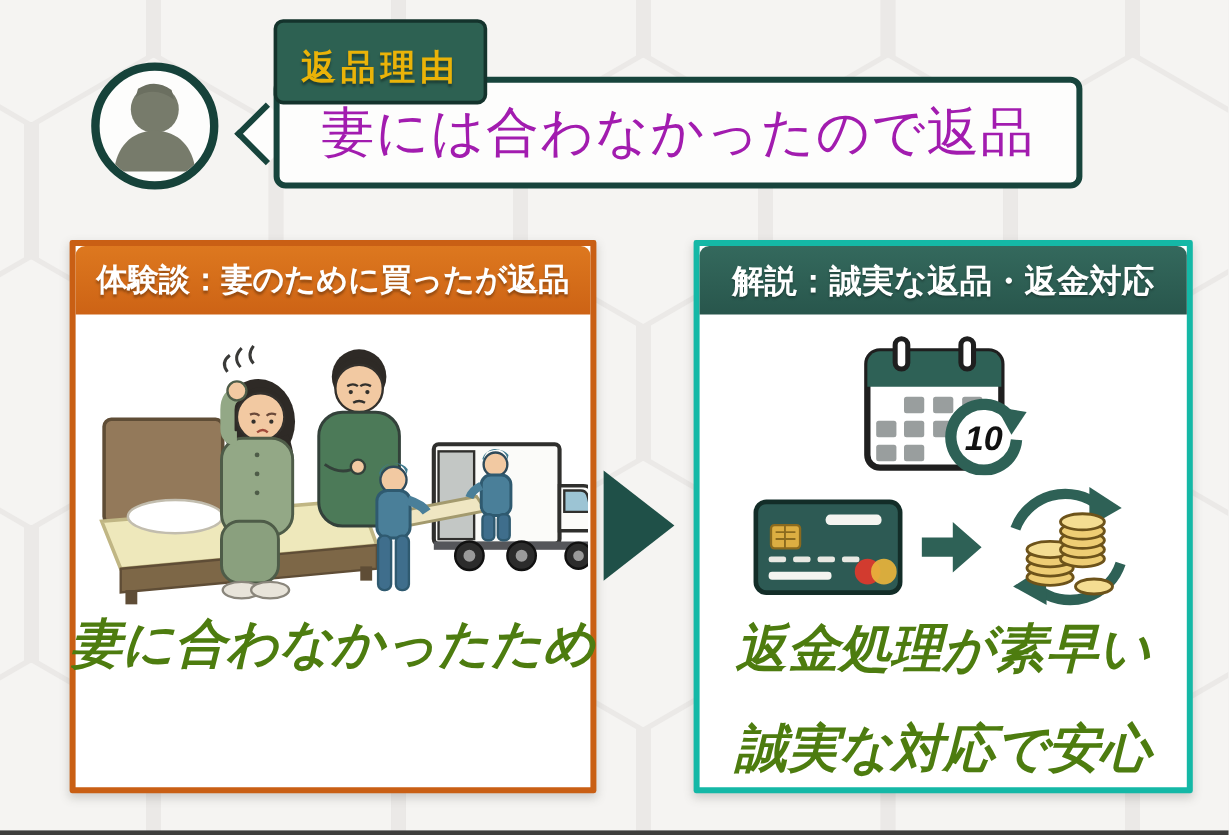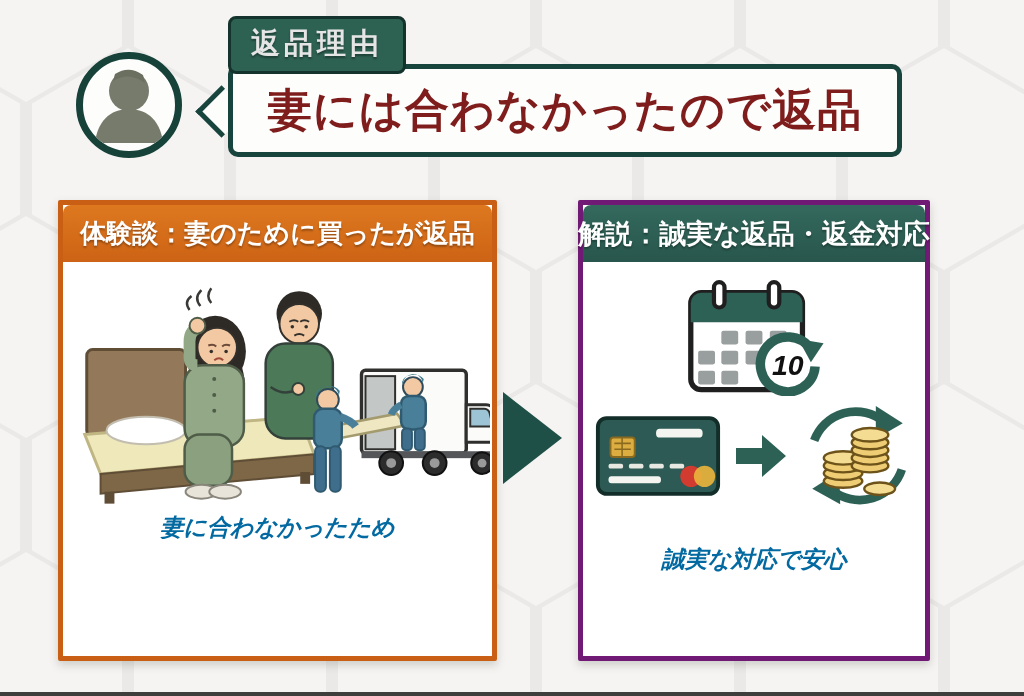--- a/index.html
+++ b/index.html
@@ -4,41 +4,41 @@
 <style>
   html,body{margin:0;padding:0;}
   body{font-family:"Liberation Sans","DejaVu Sans",sans-serif;}
   .stage{position:relative;width:1024px;height:696px;overflow:hidden;background:#ebe9e7;}
   .hexlayer{position:absolute;inset:0;}
   .hex{position:absolute;background:#f5f4f2;clip-path:polygon(50% 0,100% 25%,100% 75%,50% 100%,0 75%,0 25%);filter:drop-shadow(0 3px 2px rgba(120,120,115,.25));}
   
   .avatar{position:absolute;left:76px;top:52px;width:106px;height:106px;border-radius:50%;
     background:#fdfdfc;border:7px solid #16423a;box-sizing:border-box;overflow:hidden;z-index:3;}
   .badge{position:absolute;left:228px;top:16px;z-index:4;background:#2d6152;border:3px solid #14332c;
-    border-radius:8px;color:#e5e5e5;font-weight:bold;font-size:29px;letter-spacing:4px;padding:5px 20px 7px;
+    border-radius:8px;color:#eab308;font-weight:bold;font-size:29px;letter-spacing:4px;padding:18px 20px 7px;
     text-shadow:0 2px 2px rgba(0,0,0,.35);}
   .bubble{position:absolute;left:228px;top:64px;width:674px;height:93px;background:#fdfdfc;
     border:5px solid #17443c;border-radius:10px;box-sizing:border-box;z-index:2;
     display:flex;align-items:center;justify-content:center;}
-  .bubble-text{font-size:44px;font-weight:bold;color:#7f1d1d;letter-spacing:1px;white-space:nowrap;}
+  .bubble-text{font-size:44px;font-weight:normal;color:#a21caf;letter-spacing:1px;white-space:nowrap;}
   .bubble-tail{position:absolute;left:203px;top:93px;width:32px;height:32px;background:#fdfdfc;
     border-left:5px solid #17443c;border-bottom:5px solid #17443c;transform:rotate(45deg);z-index:2;}
   
   .card{position:absolute;top:200px;height:461px;background:#fff;border-radius:2px;box-sizing:border-box;
     box-shadow:0 4px 8px rgba(90,90,85,.25);z-index:2;display:flex;flex-direction:column;}
   .card.left{left:58px;width:439px;border:5px solid #c95f14;}
-  .card.right{left:578px;width:352px;border:5px solid #701a75;}
+  .card.right{left:578px;width:416px;border:5px solid #14b8a6;}
   .card-header{height:57px;flex:0 0 57px;display:flex;align-items:center;justify-content:center;
     border-radius:8px 8px 0 0;color:#fff;font-weight:bold;white-space:nowrap;
     text-shadow:0 2px 2px rgba(0,0,0,.3);}
   .card.left .card-header{background:linear-gradient(#dd781f,#cd6315);font-size:26px;}
   .card.right .card-header{background:linear-gradient(#34695d,#28564c);font-size:27px;}
   .card-body{flex:1;display:flex;flex-direction:column;align-items:center;font-style:italic;}
   .illu{margin-top:6px;}
-  .caption{font-size:23px;font-weight:bold;color:#0369a1;white-space:nowrap;line-height:1.0;}
+  .caption{font-size:43px;font-weight:bold;color:#4d7c0f;white-space:nowrap;line-height:1.0;}
   .card.left .cap1{margin-top:10px;}
   .card.left .cap2{margin-top:26px;}
   .card.right .cap1{margin-top:12px;}
   .card.right .cap2{margin-top:40px;}
   .icon-cal{margin-top:16px;}
   .icon-row{margin-top:8px;display:flex;align-items:center;gap:14px;}
   
   .flow-arrow{position:absolute;left:503px;top:392px;width:0;height:0;z-index:2;
     border-top:46px solid transparent;border-bottom:46px solid transparent;border-left:59px solid #1f5048;}
   .bottom-strip{position:absolute;left:0;right:0;bottom:0;height:4px;background:#3e3e3c;z-index:5;}
@@ -251,18 +251,19 @@
                 <ellipse cx="70" cy="56" rx="19" ry="7"></ellipse>
               <ellipse cx="70" cy="48" rx="19" ry="7"></ellipse>
                 <ellipse cx="70" cy="40" rx="19" ry="7"></ellipse>
               <ellipse cx="70" cy="32" rx="19" ry="7" fill="#f4dd92"></ellipse>
               <ellipse cx="80" cy="88" rx="16" ry="6.5" fill="#f4dd92"></ellipse>
             </g>
           </g>
         </svg>
       </div>
 
+      <div class="caption cap1">返金処理が素早い</div>
       <div class="caption cap2">誠実な対応で安心</div>
     </div>
   </div>
 
   <div class="bottom-strip"></div>
 </div>
 
 </body></html>

